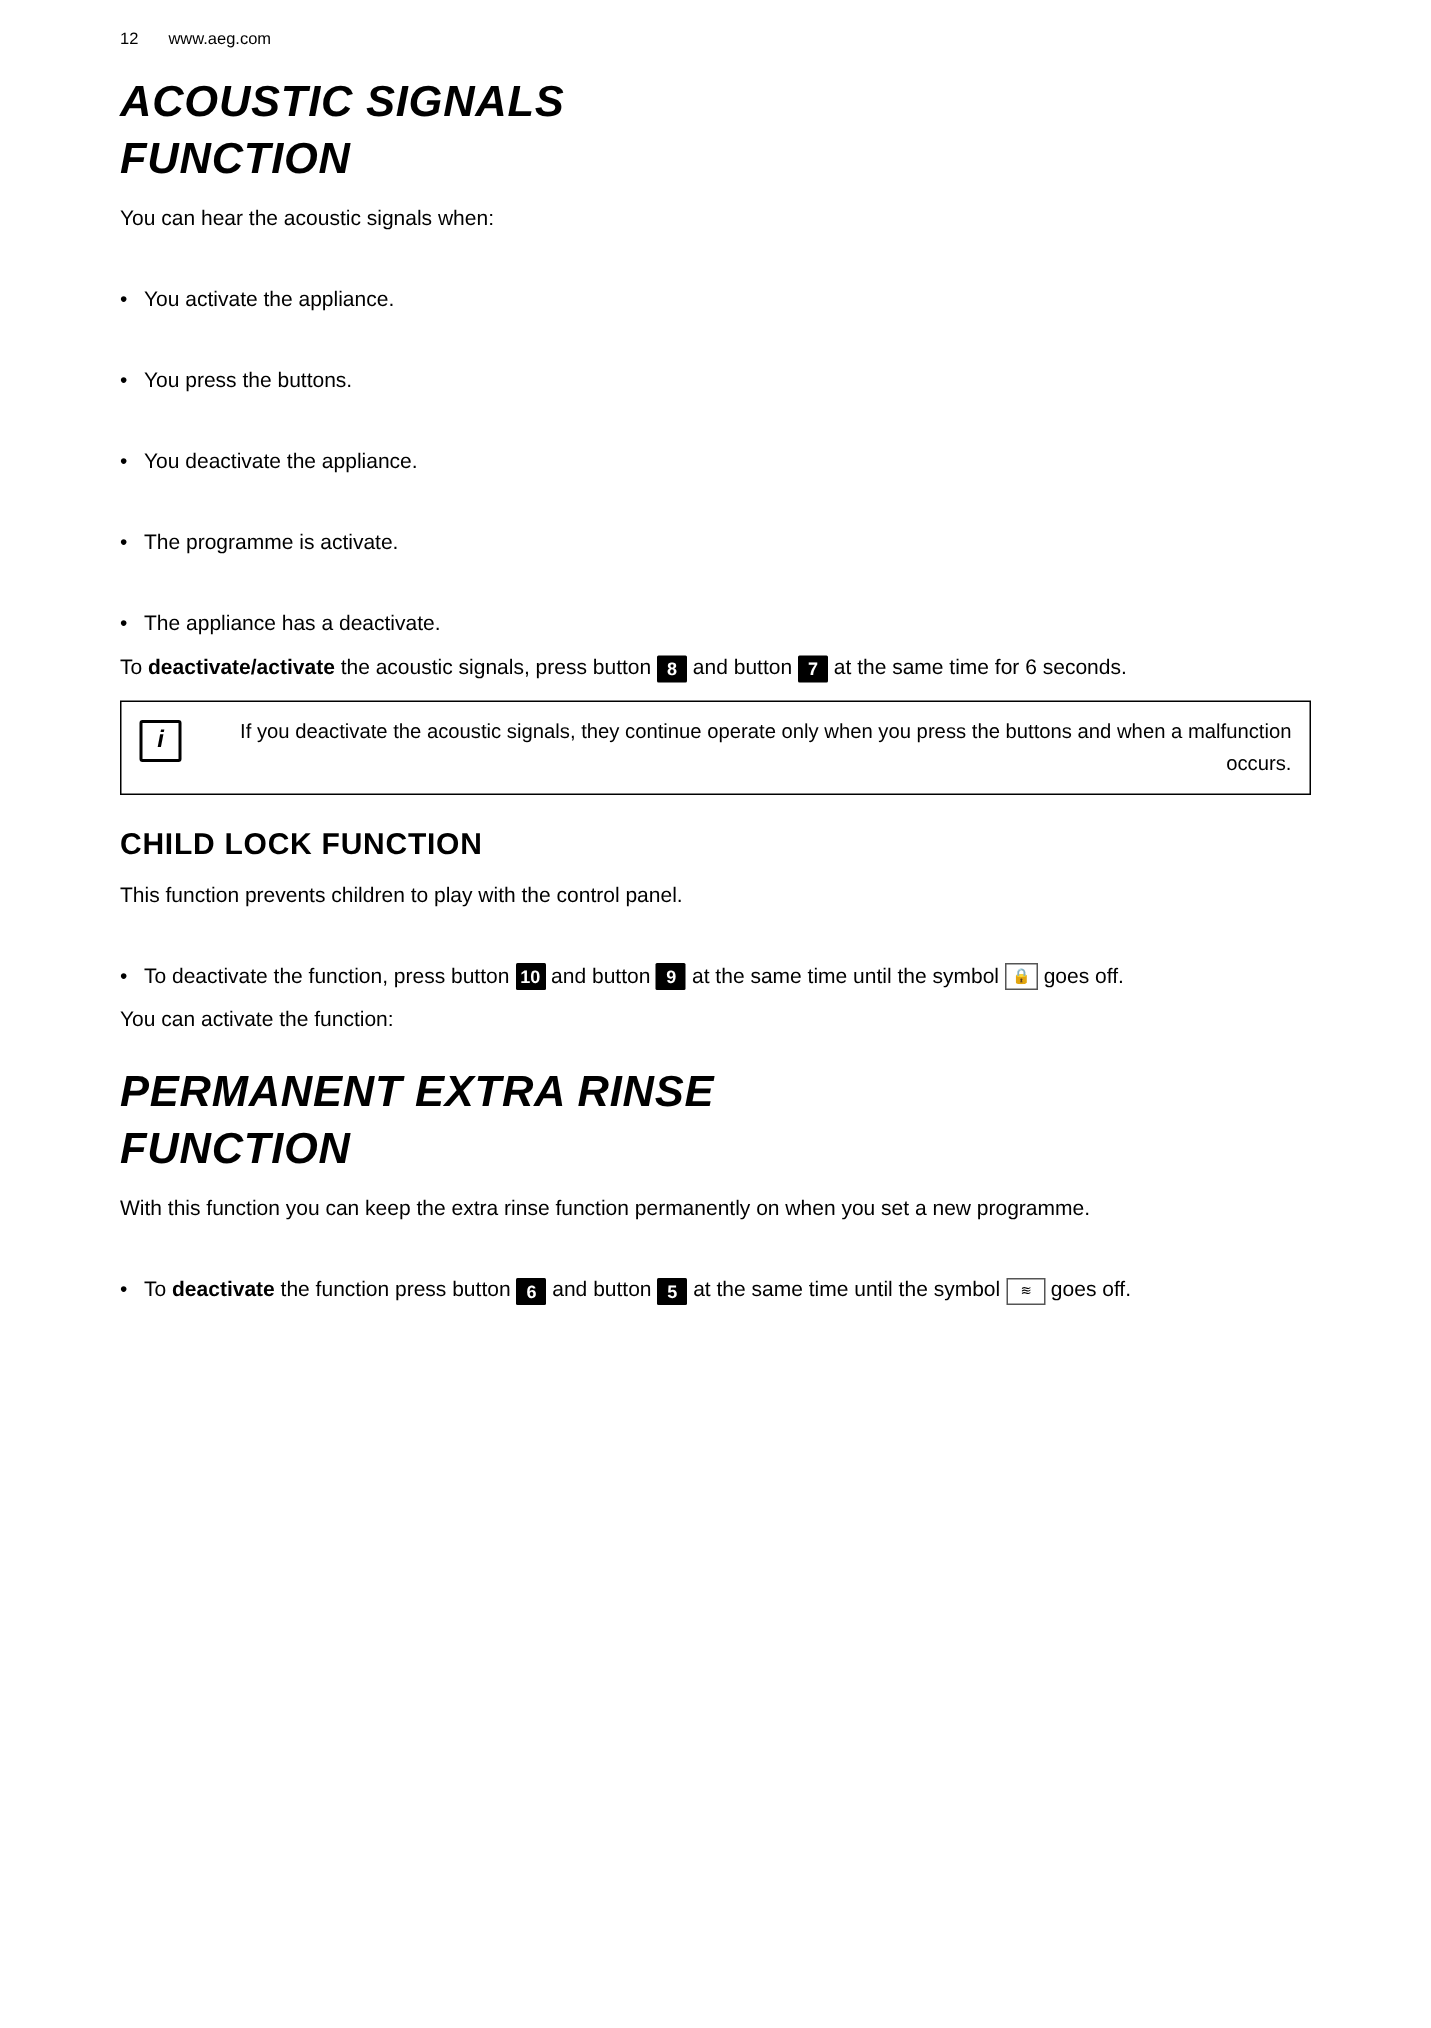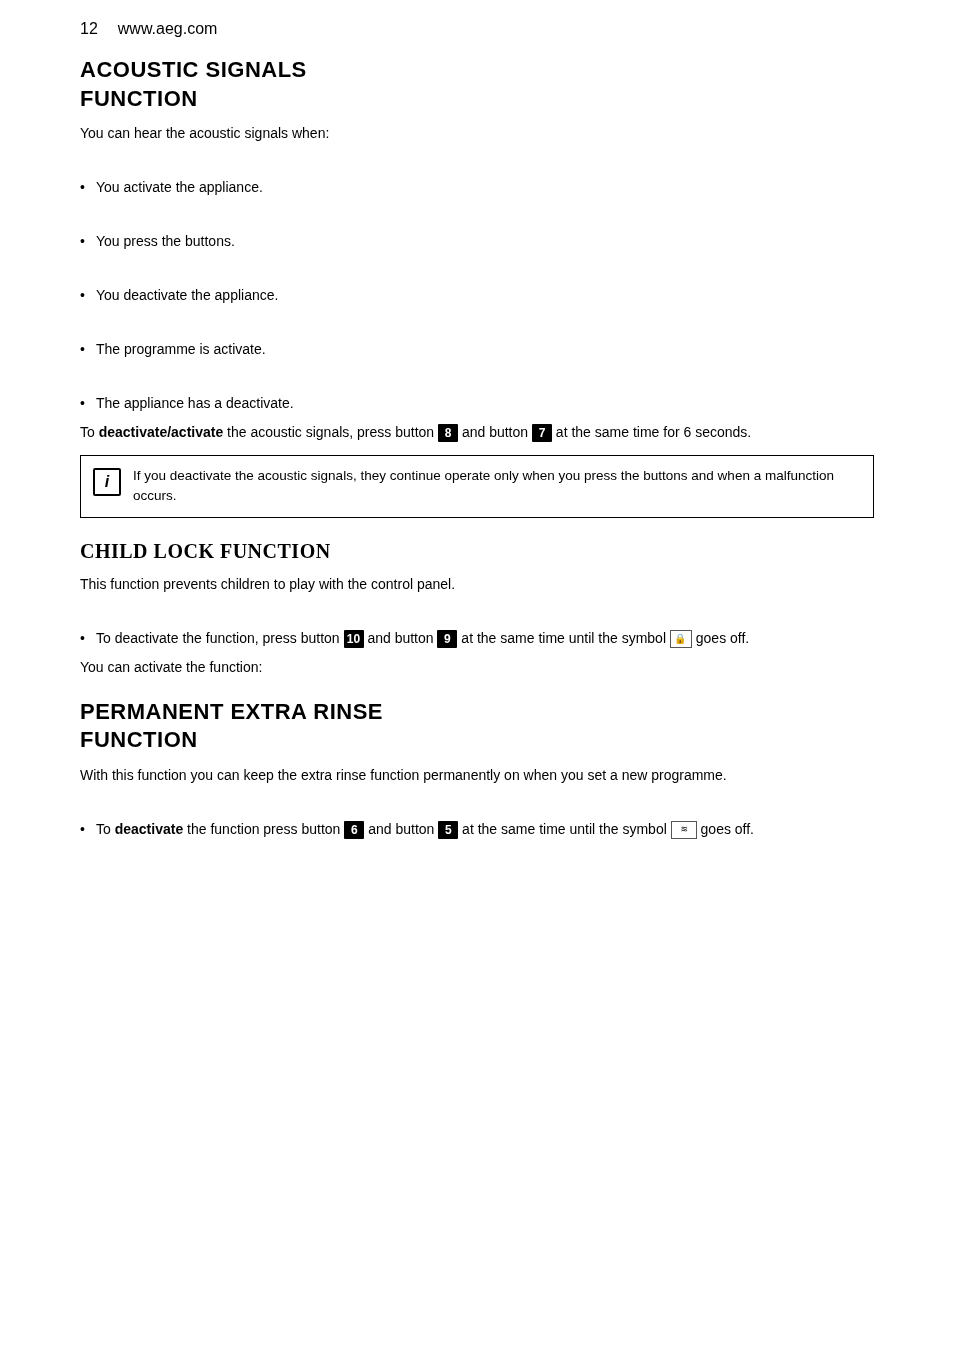--- a/index.html
+++ b/index.html
@@ -12,45 +12,45 @@
       background: #ffffff;
       font-family: Arial, Helvetica, sans-serif;
       font-size: 14px;
       color: #000000;
       width: 954px;
       min-height: 1352px;
       padding: 20px 80px 40px 80px;
     }
 
     .page-number-line {
-      font-size: 16px;
+      font-size: 11px;
       color: #000;
       margin-bottom: 18px;
       display: flex;
       align-items: flex-start;
       gap: 20px;
     }
 
     h2 {
-      font-size: 22px;
+      font-size: 29px;
       font-weight: bold;
       text-transform: uppercase;
       letter-spacing: 0.5px;
       margin-bottom: 10px;
       line-height: 1.3;
+      font-style: italic;
     }
 
     h3 {
       font-size: 20px;
       font-weight: bold;
       text-transform: uppercase;
       letter-spacing: 0.5px;
       margin-bottom: 10px;
       line-height: 1.3;
-      font-family: Liberation Serif, serif;
     }
 
     p {
       margin-bottom: 8px;
       line-height: 1.5;
     }
 
     ul {
       list-style: none;
       margin: 0 0 8px 0;
@@ -107,20 +107,21 @@
       font-weight: bold;
       font-style: italic;
       font-size: 16px;
       flex-shrink: 0;
       margin-top: 2px;
     }
 
     .info-text {
       font-size: 13.5px;
       line-height: 1.5;
+      text-align: right;
     }
 
     .section {
       margin-bottom: 20px;
     }
 
     .child-lock-symbol {
       display: inline-flex;
       align-items: center;
       justify-content: center;

